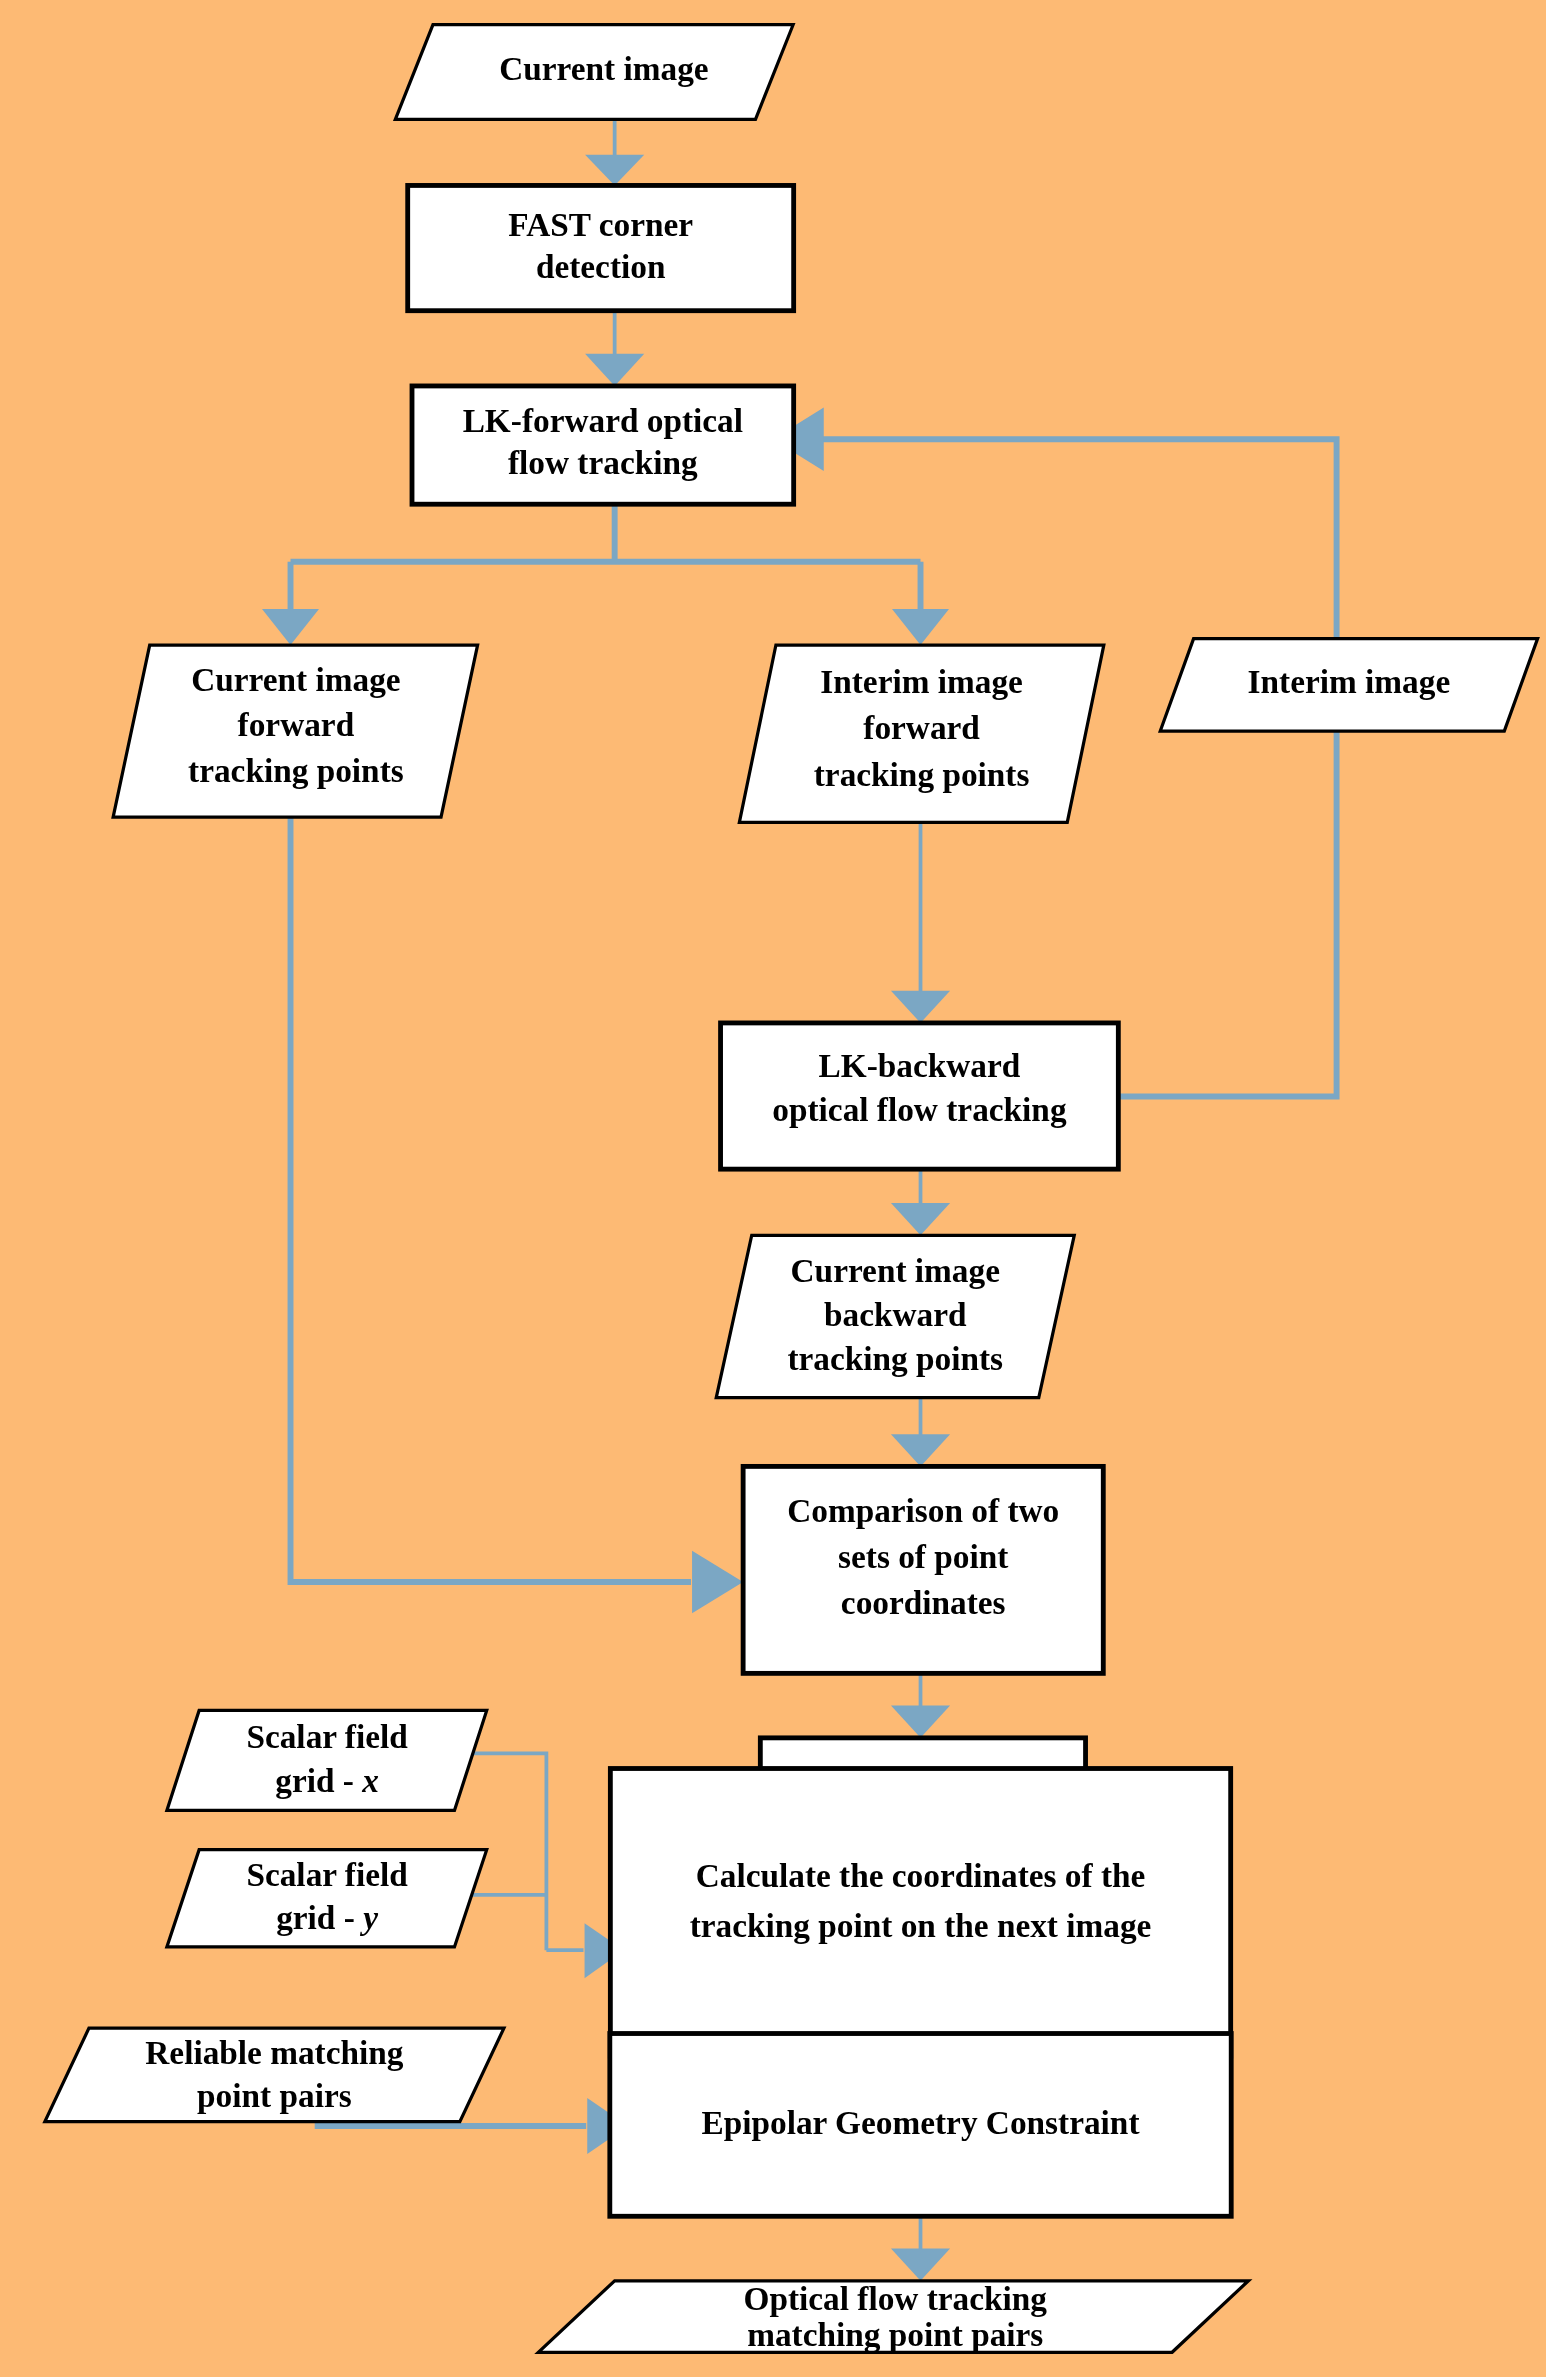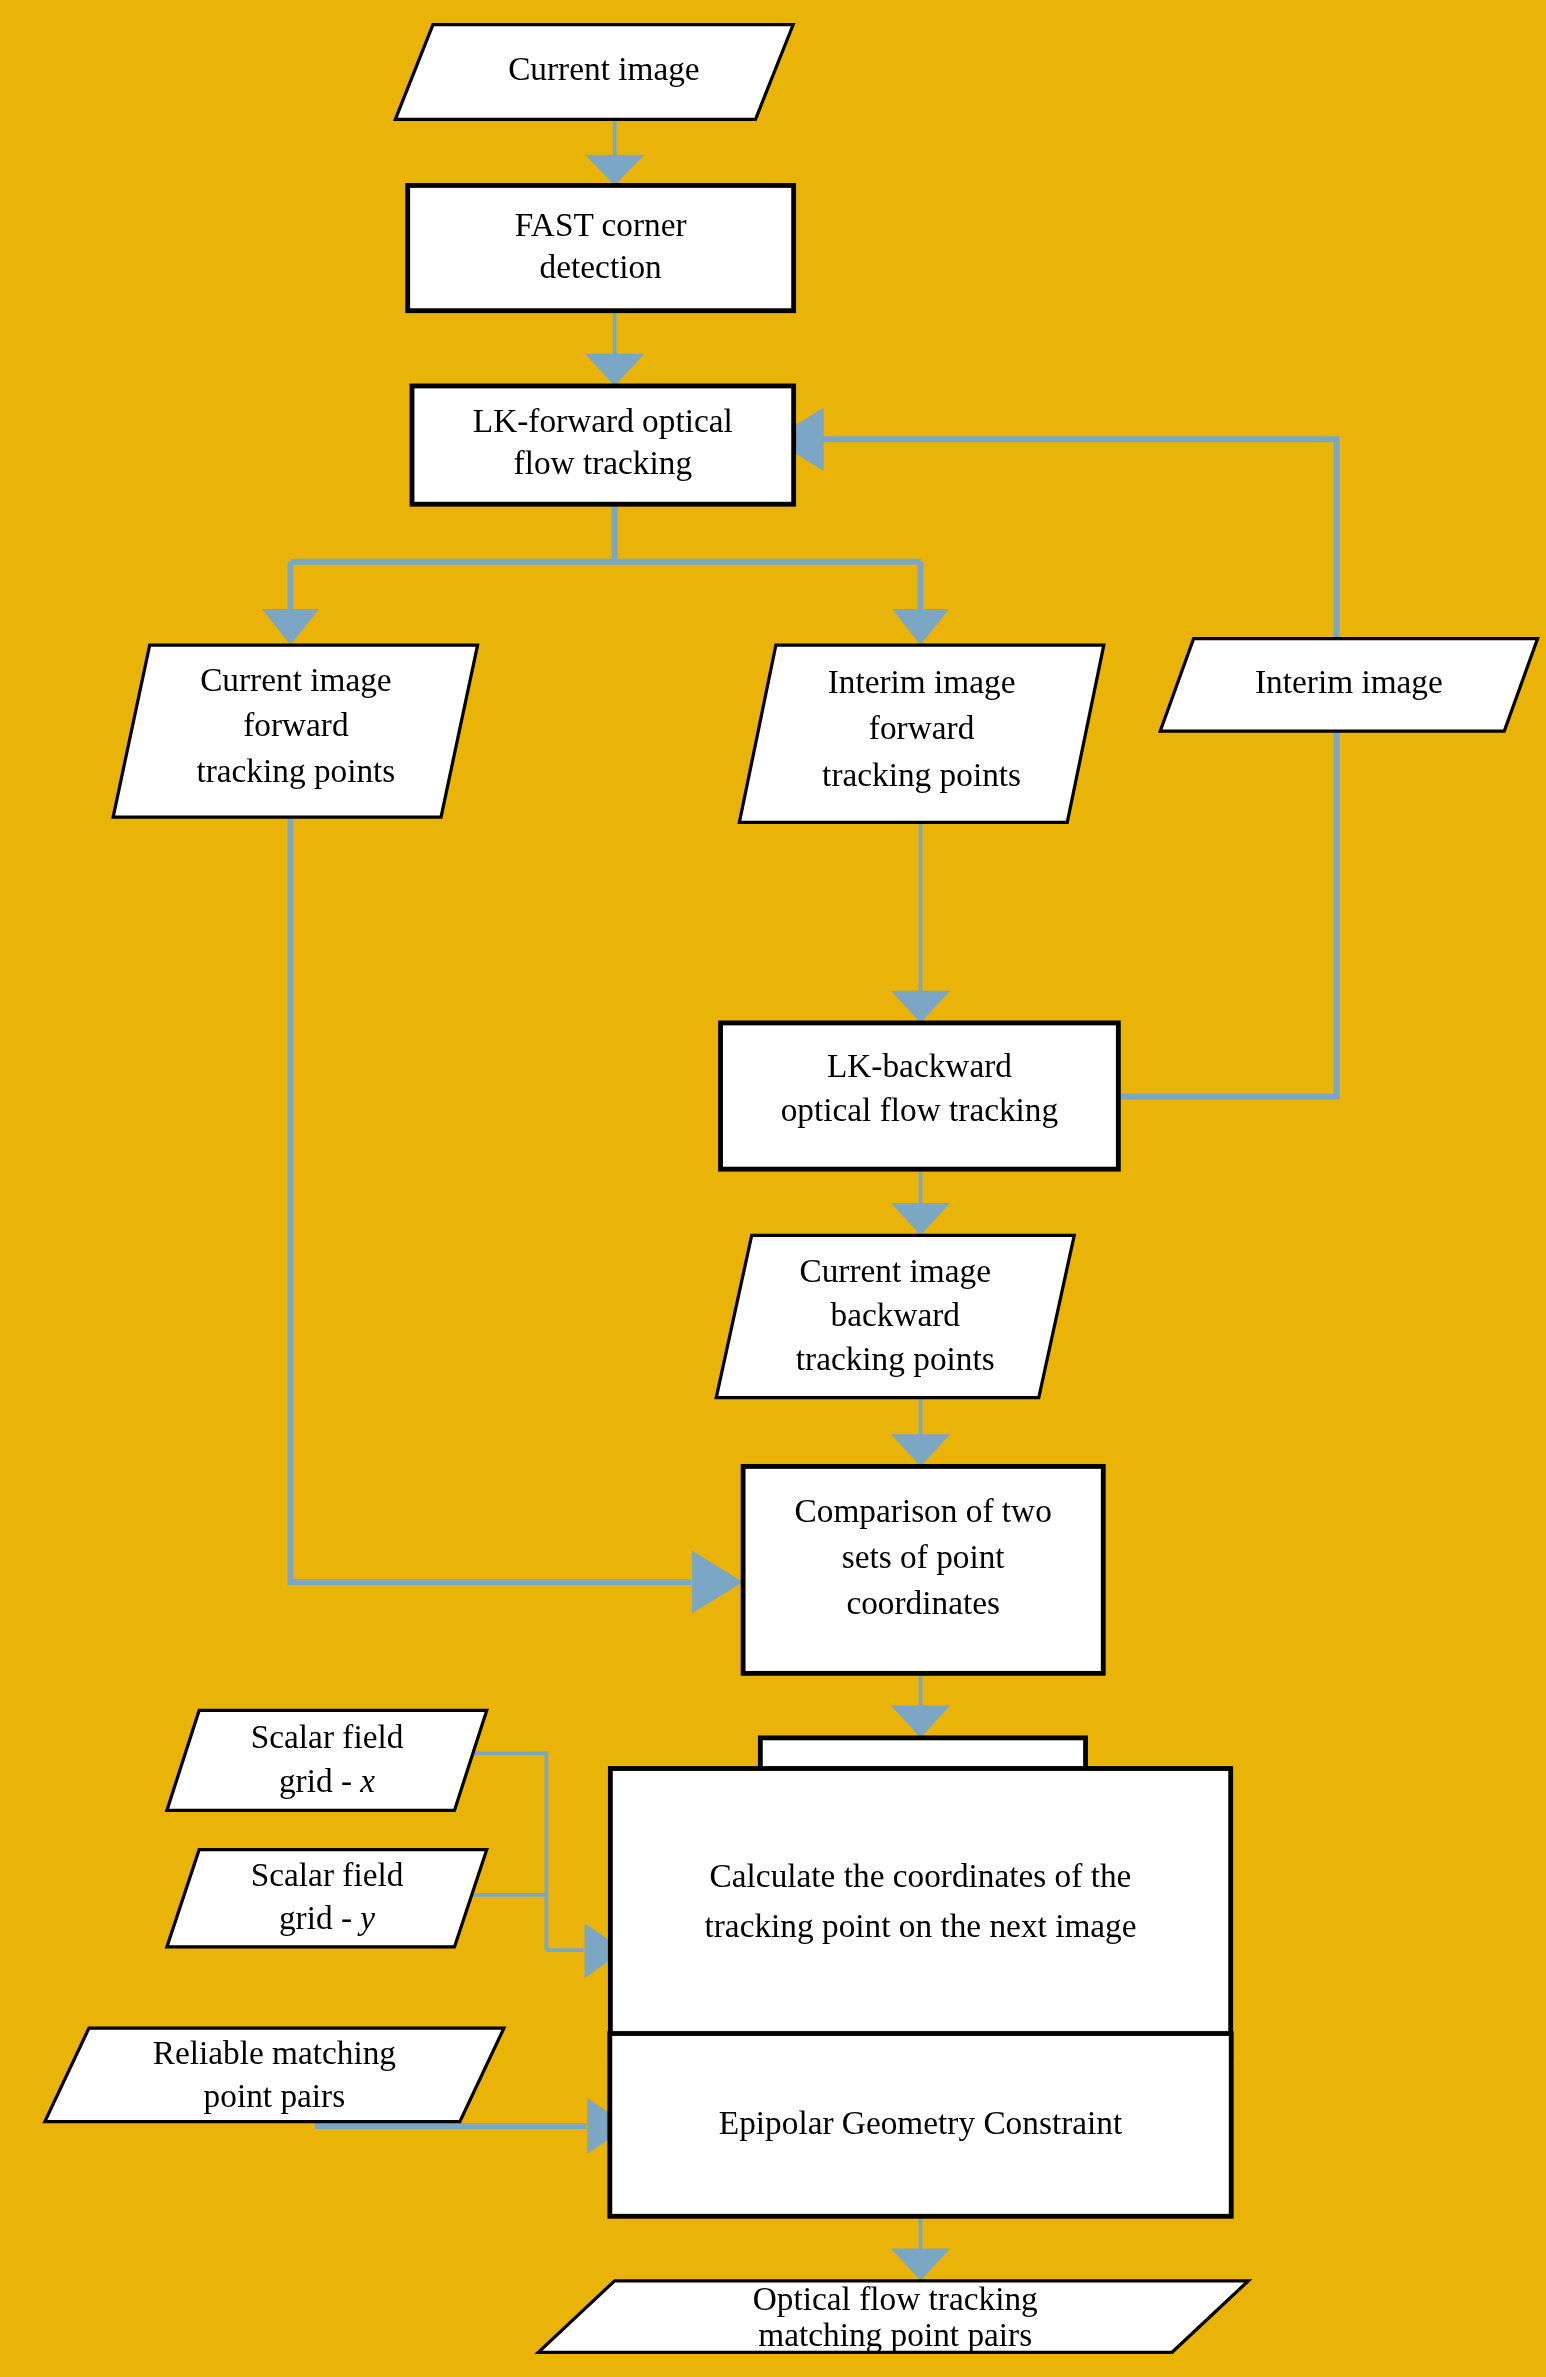--- a/index.html
+++ b/index.html
@@ -7,22 +7,23 @@
     padding: 0;
     background: #ffffff;
   }
   body {
     font-family: "Liberation Serif", "DejaVu Serif", serif;
   }
   #flowchart-root {
     position: relative;
     width: 1547px;
     height: 2377px;
-    background: #eab308;
+    background: #fdba74;
     overflow: hidden;
+    font-weight: bold;
   }
   svg.fc {
     position: absolute;
     top: 0;
     left: 0;
     width: 1547px;
     height: 2377px;
     display: block;
   }
   .node-shape {

